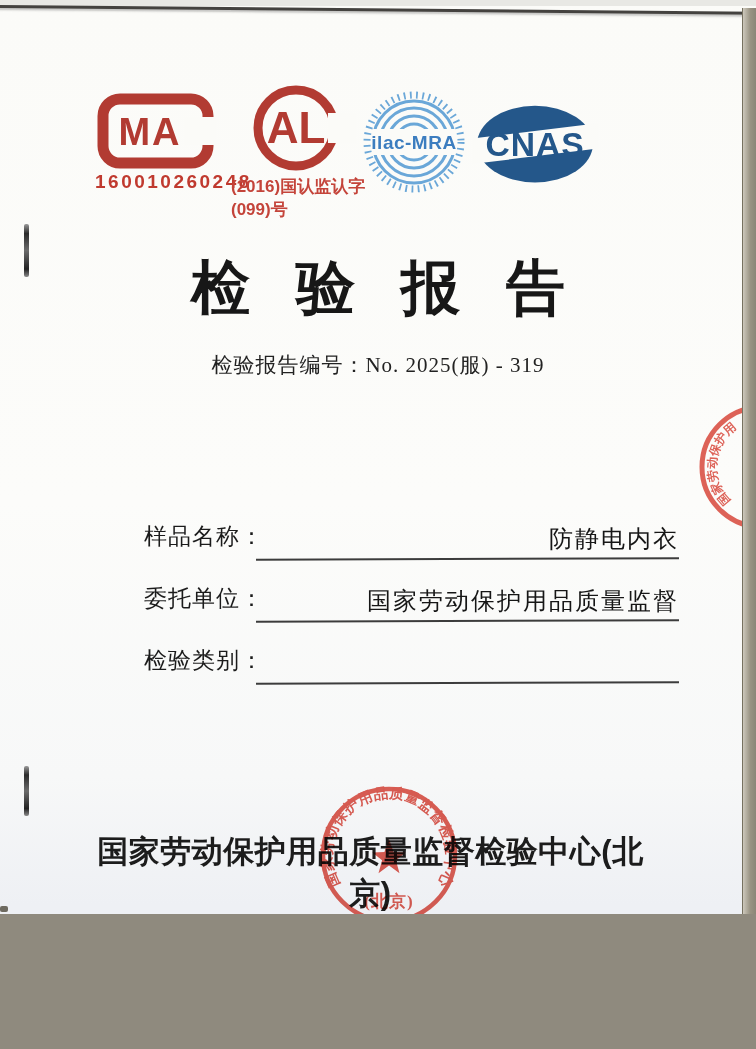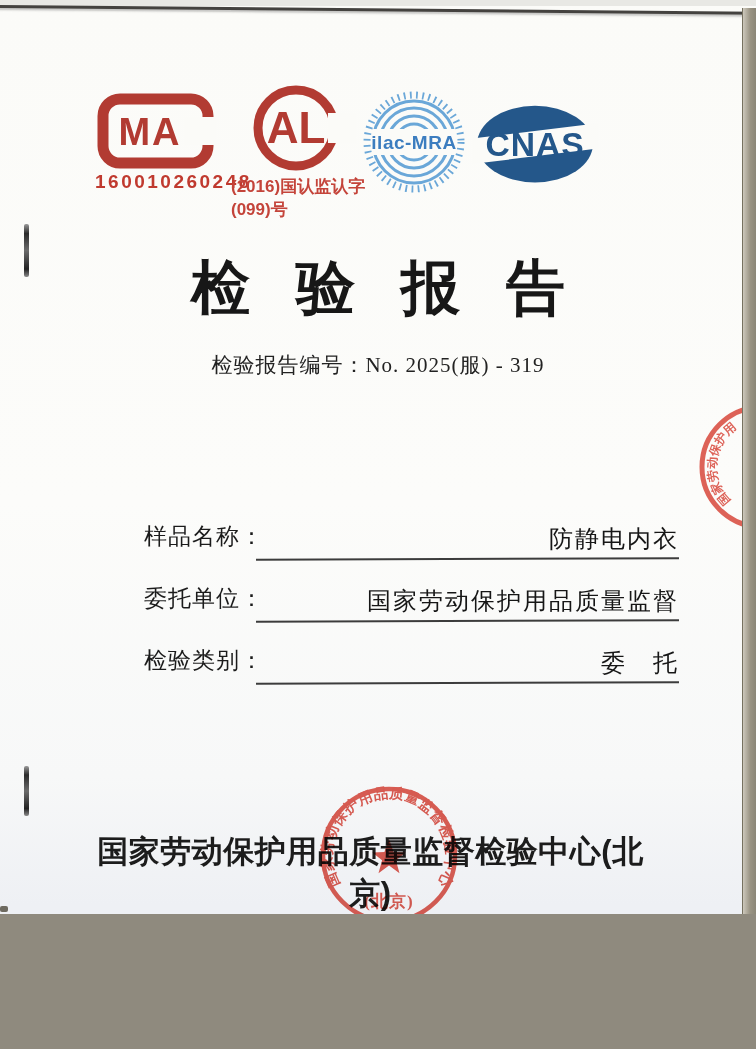--- a/index.html
+++ b/index.html
@@ -120,21 +120,20 @@
     <span class="val">防静电内衣</span>
     <span class="line"></span>
   </div>
   <div class="field-row row2">
     <span class="lbl">委托单位：</span>
     <span class="val">国家劳动保护用品质量监督</span>
     <span class="line"></span>
   </div>
   <div class="field-row row3">
     <span class="lbl">检验类别：</span>
-    <span class="val">委　托</span>
     <span class="line"></span>
   </div>
 
   <div class="footer-org">国家劳动保护用品质量监督检验中心(北京)</div>
 
   <svg class="stamp-main" width="170" height="170" viewBox="0 0 170 170">
     <circle cx="85" cy="85" r="66" fill="none" stroke="#dd5247" stroke-width="4.5"></circle>
     <defs>
         <path id="mainArc" d="M 33.3,109.1 A 57,57 0 1 1 136.7,109.1"></path>
       </defs>

